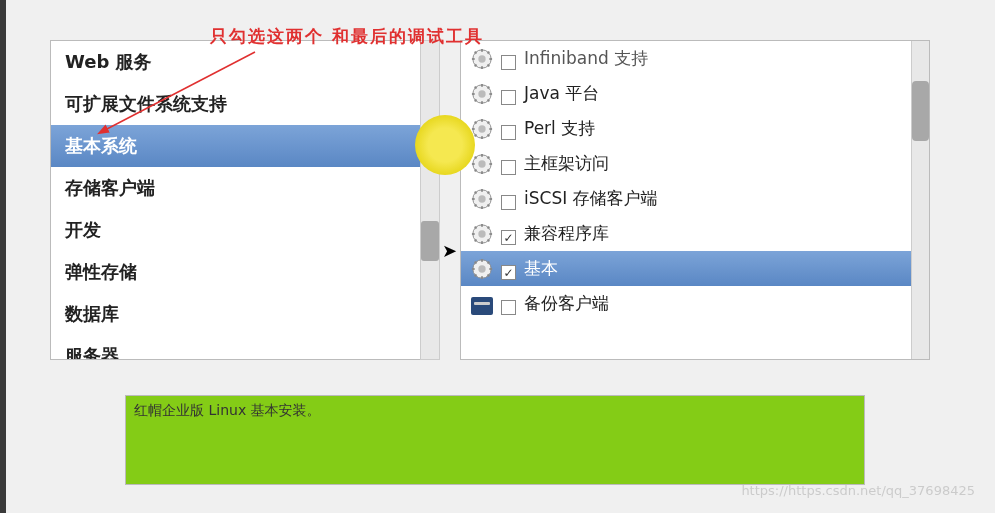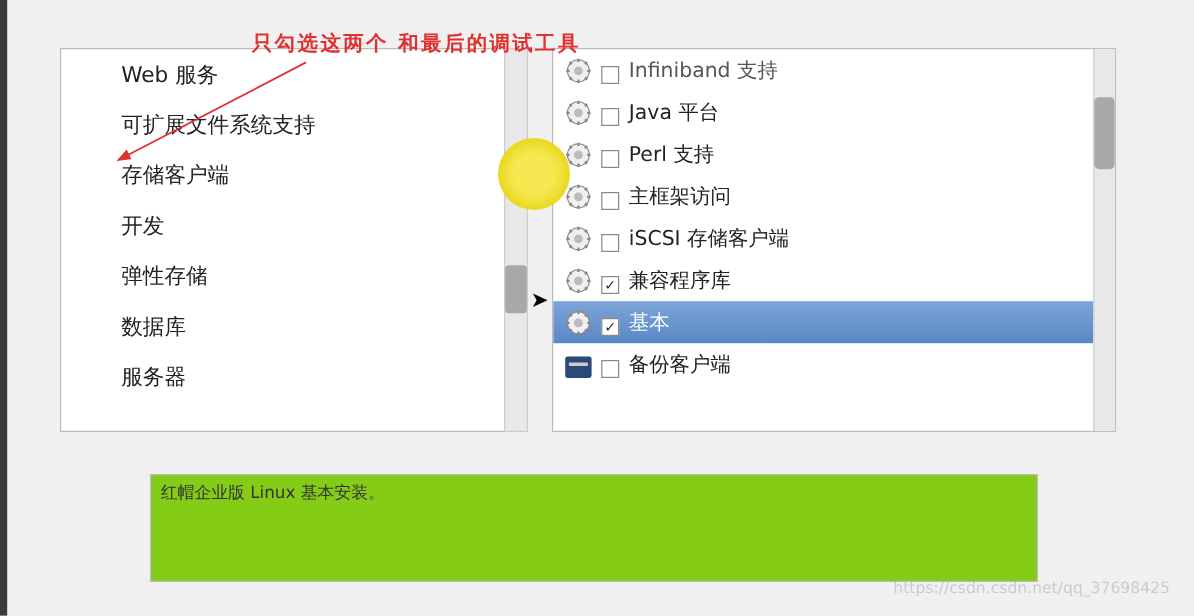--- a/index.html
+++ b/index.html
@@ -1,20 +1,20 @@
 <!DOCTYPE html>
 <html><head>
 <meta charset="utf-8">
 <style>
 * { box-sizing: border-box; margin: 0; padding: 0; }
 body { font-family: "DejaVu Sans", Arial, sans-serif; background: #f0f0f0; width: 995px; height: 513px; position: relative; overflow: hidden; }
 .border-left { position: absolute; left: 0; top: 0; width: 6px; height: 513px; background: #3a3a3a; }
 .left-panel { position: absolute; left: 50px; top: 40px; width: 390px; height: 320px; background: #fff; border: 1px solid #bbb; overflow: hidden; }
 .left-list { height: 100%; overflow-y: auto; }
-.left-item { padding: 9px 14px; font-size: 18px; font-weight: normal; color: #222; cursor: pointer; margin-left: 36px; }
+.left-item { padding: 9px 14px; font-size: 18px; font-weight: bold; color: #222; cursor: pointer; }
 .left-item.selected { background: linear-gradient(#7ca4d8, #5a87c4); color: #fff; }
 .right-panel { position: absolute; left: 460px; top: 40px; width: 470px; height: 320px; background: #fff; border: 1px solid #bbb; overflow: hidden; display: flex; }
 .right-list { flex: 1; overflow: hidden; }
 .right-item { padding: 6px 10px; display: flex; align-items: flex-end; gap: 8px; font-size: 17px; font-weight: normal; color: #222; }
 .right-item.selected { background: linear-gradient(#7ca4d8, #5a87c4); color: #fff; }
 .right-item.partial { color: #555; }
 .gear-icon { width: 22px; height: 22px; display: inline-flex; align-items: center; justify-content: center; }
 .gear-icon svg { width: 22px; height: 22px; }
 .disk-icon { width: 22px; height: 18px; background: #2a4a7a; border-radius: 2px; position: relative; }
 .disk-icon::after { content: ""; position: absolute; left: 3px; top: 5px; width: 16px; height: 3px; background: #ccc; border-radius: 1px; }
@@ -46,20 +46,21 @@
   <line x1="165" y1="10" x2="15" y2="88" stroke="#e03030" stroke-width="1.5" marker-end="url(#ah)"></line>
 </svg>
 
 <div class="yellow-circle"></div>
 <div class="cursor-arrow">➤</div>
 
 <div class="left-panel">
   <div class="left-list" id="left-list">
       <div class="left-item"><span>Web 服务</span></div>
       <div class="left-item"><span>可扩展文件系统支持</span></div>
+      <div class="left-item selected"><span>基本系统</span></div>
       <div class="left-item"><span>存储客户端</span></div>
       <div class="left-item"><span>开发</span></div>
       <div class="left-item"><span>弹性存储</span></div>
       <div class="left-item"><span>数据库</span></div>
       <div class="left-item"><span>服务器</span></div>
     </div>
 </div>
 <div class="left-scroll-stub">
     <div class="st"></div>
   </div>
@@ -214,13 +215,13 @@
     </div>
   <div class="right-scrollbar">
     <div class="scroll-thumb" style="top:40px;height:60px;"></div>
   </div>
 </div>
 
 <div class="desc-box">
   <span>红帽企业版 Linux 基本安装。</span>
 </div>
 
-<div class="watermark">https://csdn.csdn.net/qq_37698425</div>
+<div class="watermark">https://https.csdn.net/qq_37698425</div>
 
 </body></html>

